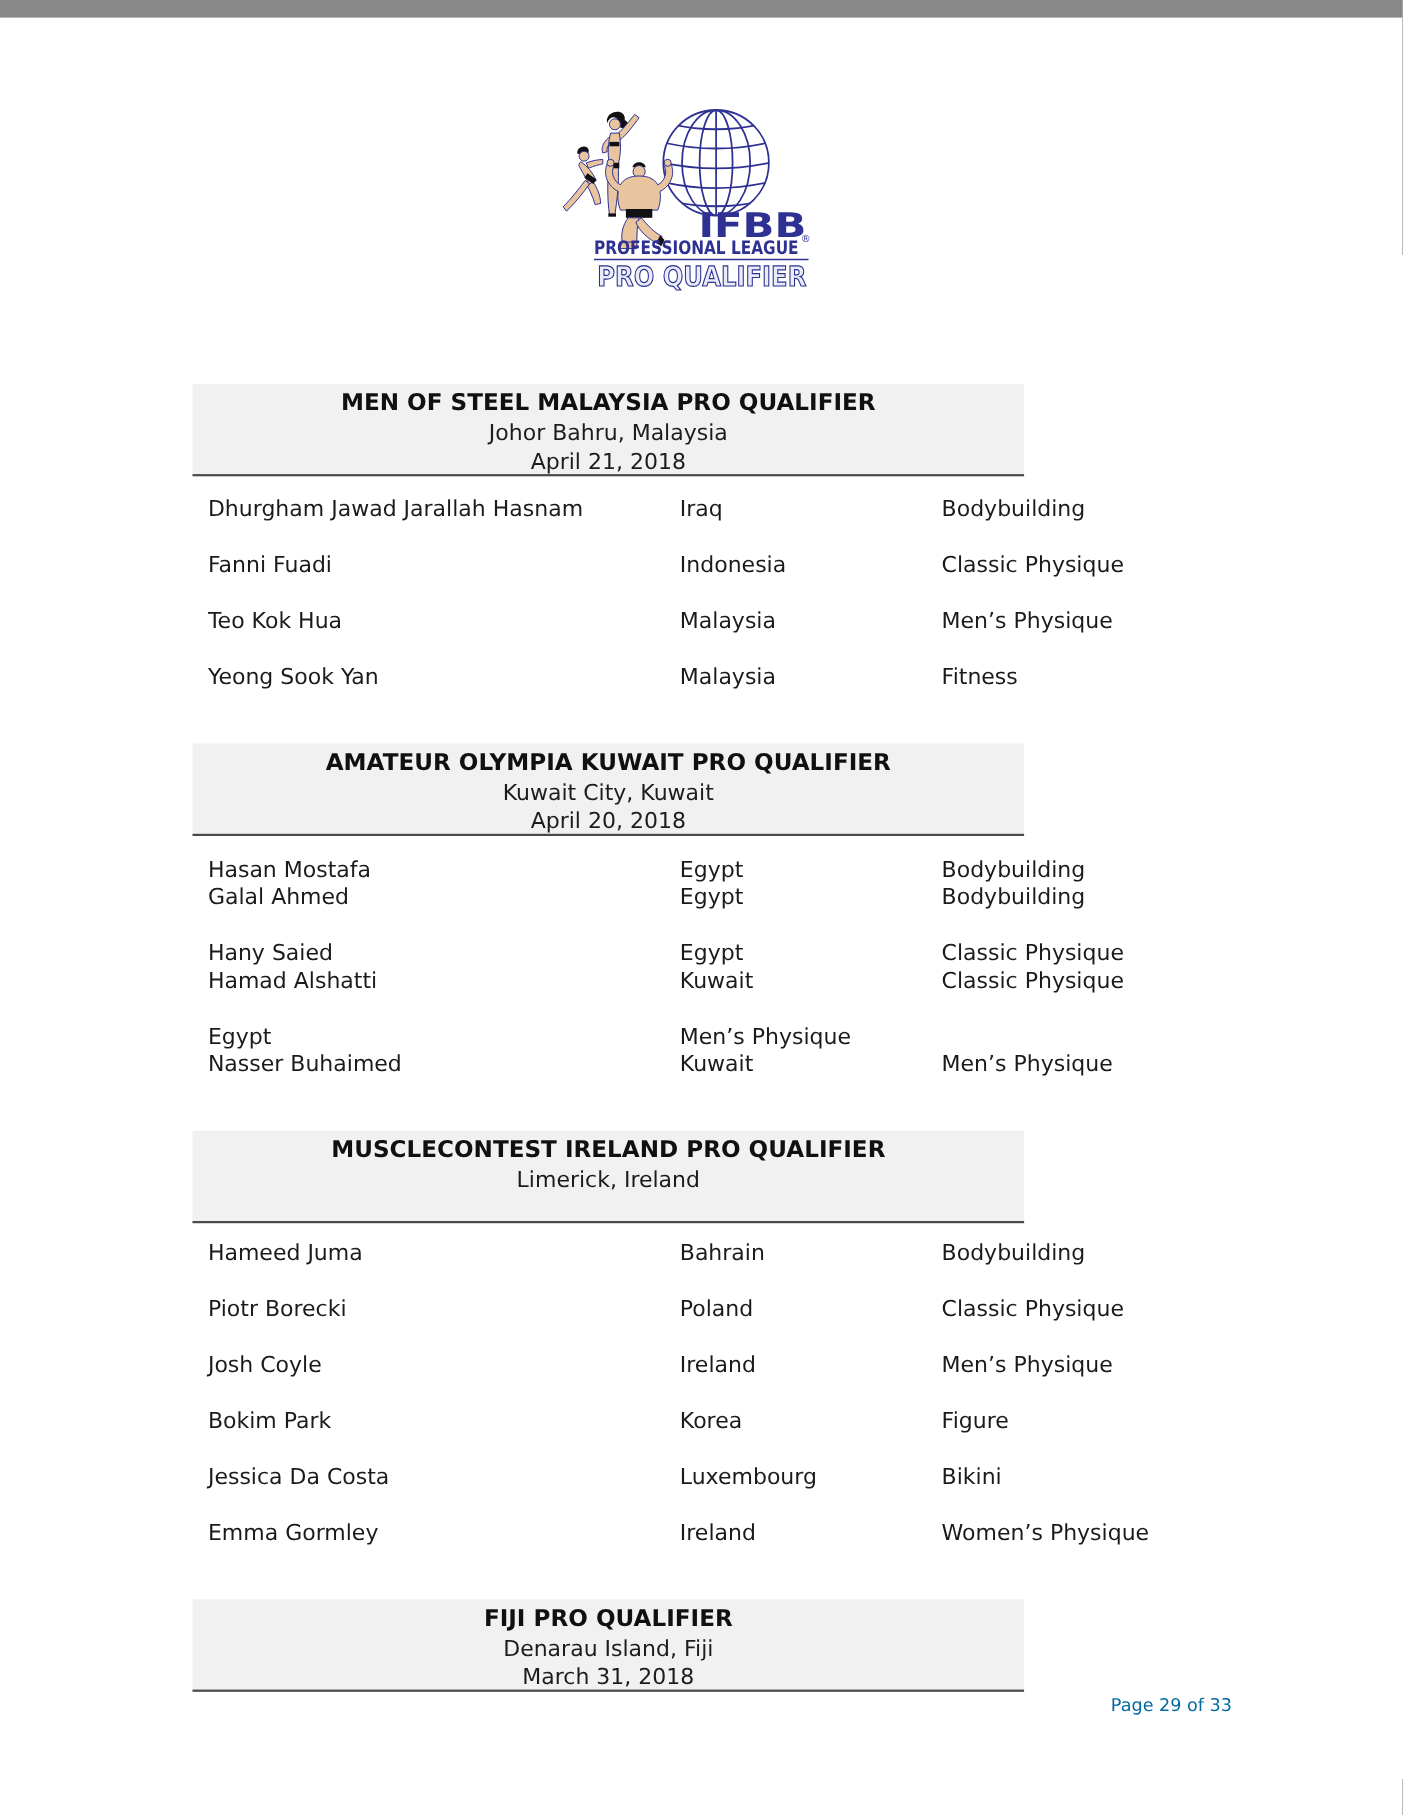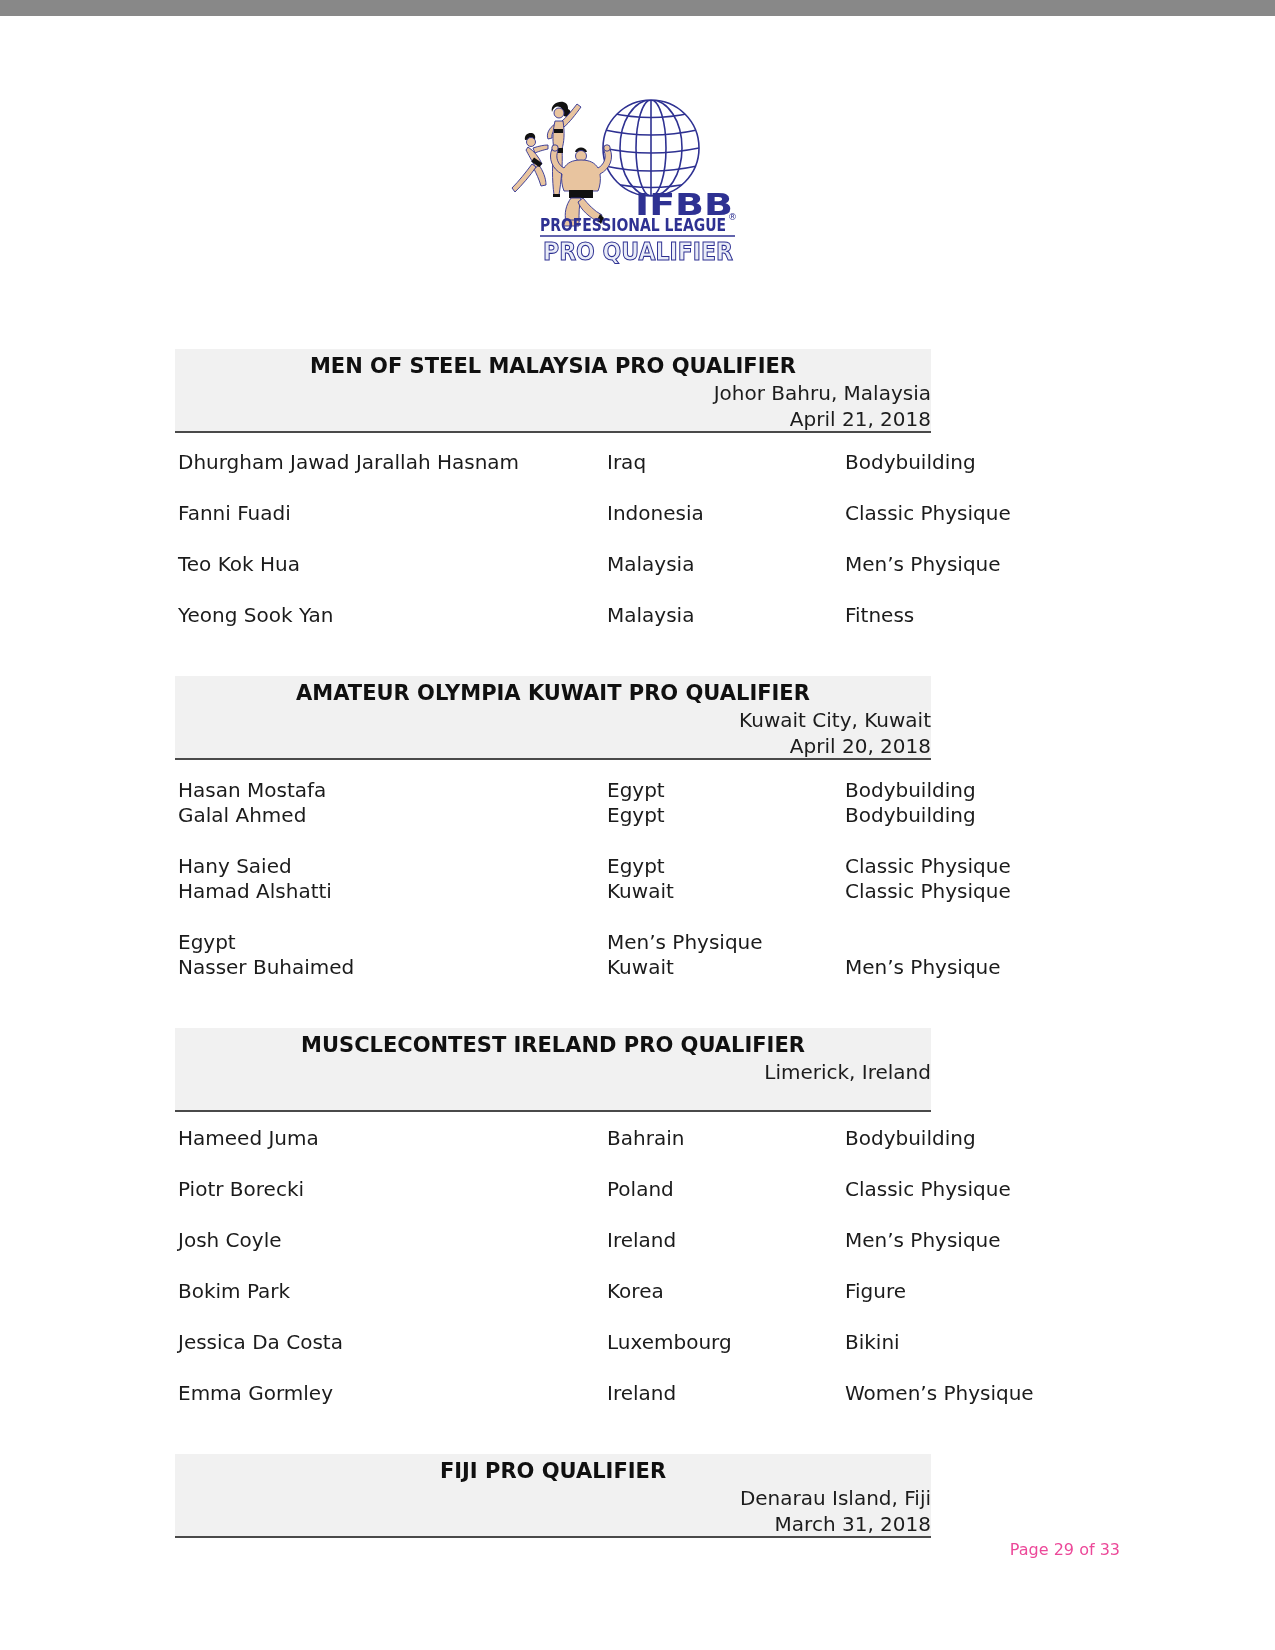--- a/index.html
+++ b/index.html
@@ -24,33 +24,33 @@
   .sec-box{
     position:absolute;left:175px;width:756px;
     background:var(--box-bg);
     border-bottom:2.5px solid var(--rule);
     text-align:center;
     padding-top:4px;
     box-sizing:border-box;
     height:84px;
   }
   .sec-title{font-size:21px;font-weight:bold;line-height:27px;color:#101010;letter-spacing:0px;}
-  .sec-loc,.sec-date{font-size:20px;line-height:26px;color:#1c1c1c;text-align:right;}
+  .sec-loc,.sec-date{font-size:20px;line-height:26px;color:#1c1c1c;}
   .row{
-    position:absolute;left:175px;width:925px;
+    position:absolute;left:186px;width:925px;
     display:grid;
     grid-template-columns:429px 238px auto;
     padding-left:3px;
     box-sizing:border-box;
     font-size:20px;line-height:25px;
   }
   .cell{white-space:nowrap;overflow:visible;}
   .page-footer{
     position:absolute;top:1524px;right:155px;
-    font-size:16px;color:#ec4899;
+    font-size:16px;color:#0369a1;
   }
 </style>
 </head>
 <body>
 
 <div class="page">
 
   <svg class="logo" viewBox="0 0 235 172" xmlns="http://www.w3.org/2000/svg">
 
     <g stroke="#2e3192" stroke-width="1.6" fill="none">

